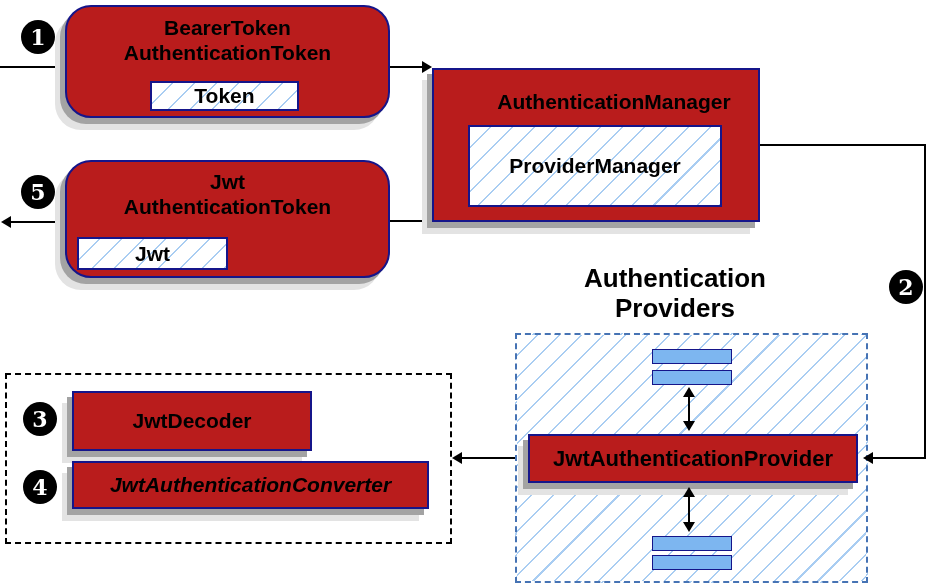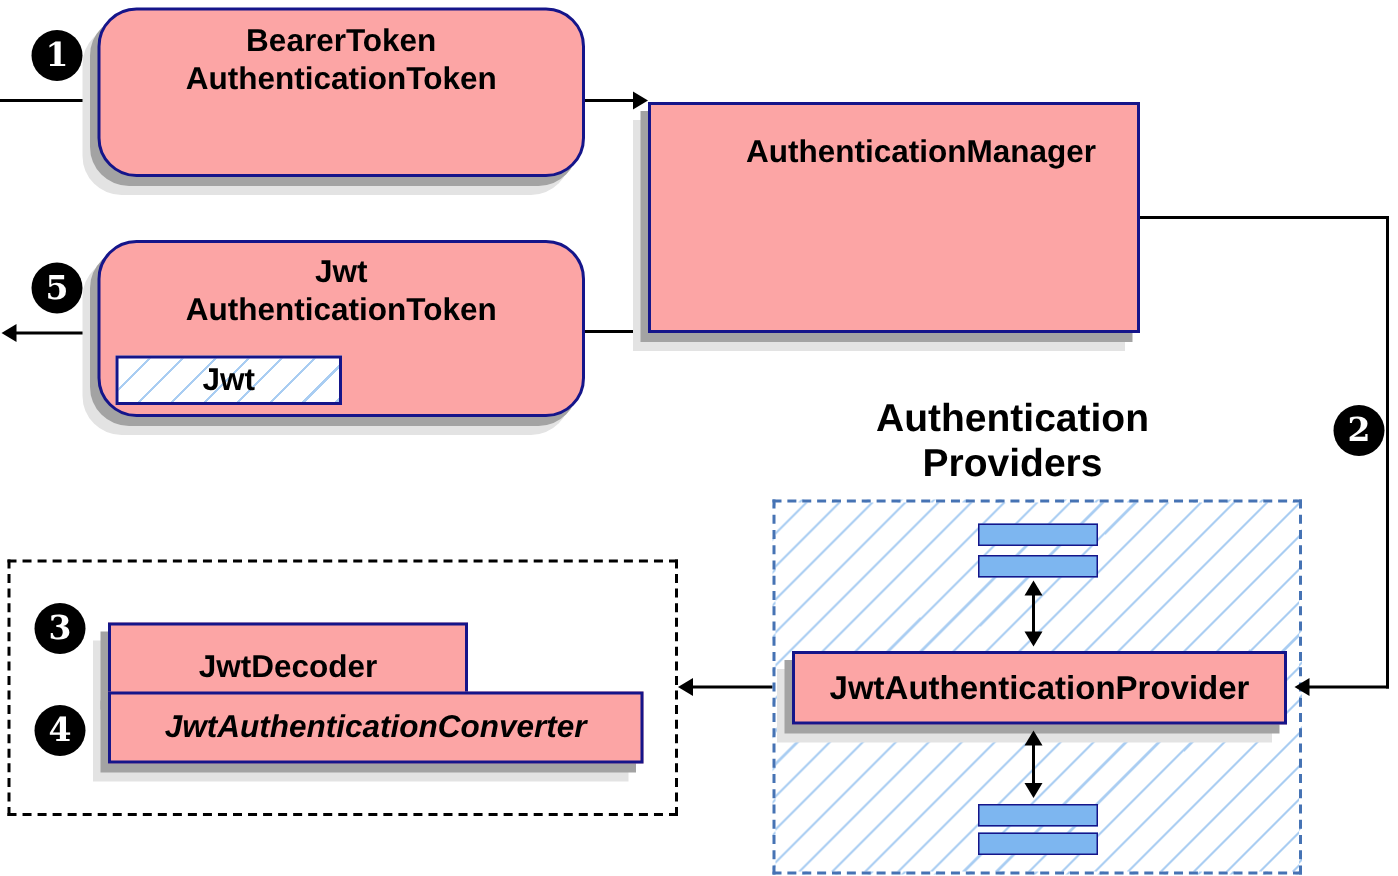--- a/index.html
+++ b/index.html
@@ -3,21 +3,21 @@
 <meta charset="utf-8">
 <style>
   html,body{margin:0;padding:0;background:#fff;}
   .canvas{
     position:relative;width:932px;height:584px;background:#ffffff;
     font-family:"Liberation Sans", sans-serif;overflow:hidden;
   }
   
   .node{
     position:absolute;box-sizing:border-box;
-    background:#fca5a5;border:2px solid #15158a;
+    background:#b91c1c;border:2px solid #15158a;
     color:#000;font-weight:bold;
   }
   .shadowed{box-shadow:-5px 6px 0 #a3a3a3,-10px 12px 0 #e3e3e3;}
   .rounded{border-radius:26px;}
   .node-title{
     position:absolute;left:0;right:0;text-align:center;
     white-space:pre-line;font-weight:bold;font-size:21px;line-height:1.18;
   }
   .chip{
     position:absolute;box-sizing:border-box;display:flex;
@@ -90,24 +90,26 @@
 
   <div class="line-h z1" style="left:390px;top:220px;width:44px;"></div>
 
   <div class="line-h z1" style="left:10px;top:221px;width:55px;"></div>
   <div class="arr-left z1" style="left:1px;top:216px;"></div>
 
   <div class="node rounded shadowed z2" style="left:65px;top:5px;width:325px;height:113px;">
     <div class="node-title" style="top:9px;">BearerToken
 AuthenticationToken</div>
   </div>
+  <div class="chip hatch z3" style="left:150px;top:81px;width:149px;height:30px;">Token</div>
 
   <div class="node shadowed z2" style="left:432px;top:68px;width:328px;height:154px;">
     <div class="node-title" style="top:20px;padding-left:36px;">AuthenticationManager</div>
   </div>
+  <div class="chip hatch z3" style="left:468px;top:125px;width:254px;height:82px;">ProviderManager</div>
 
   <div class="node rounded shadowed z2" style="left:65px;top:160px;width:325px;height:118px;">
     <div class="node-title" style="top:8px;">Jwt
 AuthenticationToken</div>
   </div>
   <div class="chip hatch z3" style="left:77px;top:237px;width:151px;height:33px;">Jwt</div>
 
   <div class="group-label" style="left:555px;top:264px;width:240px;">Authentication
 Providers</div>
   <div class="providers-box z1" style="left:515px;top:333px;width:353px;height:250px;"></div>
@@ -122,16 +124,16 @@
   <div class="node shadowed center-text z2" style="left:528px;top:434px;width:330px;height:49px;font-size:22px;">JwtAuthenticationProvider</div>
 
   <div class="tri-up z2" style="left:683px;top:487px;"></div>
   <div class="line-v z2" style="left:688px;top:495px;height:29px;"></div>
   <div class="tri-down z2" style="left:683px;top:522px;"></div>
 
   <div class="bar z2" style="left:652px;top:536px;"></div>
   <div class="bar z2" style="left:652px;top:555px;"></div>
 
   <div class="converters-box z1" style="left:5px;top:373px;width:447px;height:171px;"></div>
-  <div class="node shadowed center-text z2" style="left:72px;top:415px;width:240px;height:60px;">JwtDecoder</div>
+  <div class="node shadowed center-text z2" style="left:72px;top:391px;width:240px;height:60px;">JwtDecoder</div>
   <div class="node shadowed center-text z2" style="left:72px;top:461px;width:357px;height:48px;font-style:italic;">JwtAuthenticationConverter</div>
 
 </div>
 
 </body></html>

